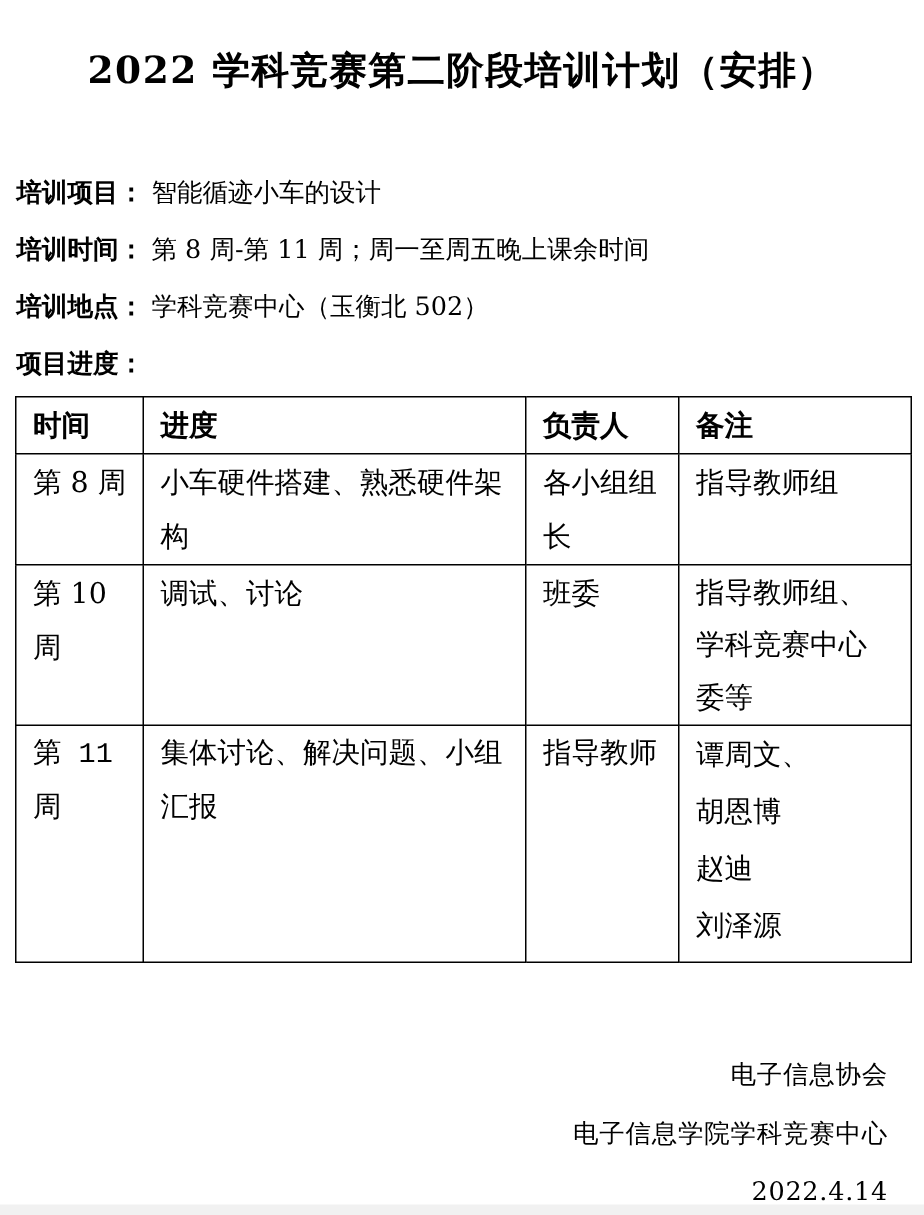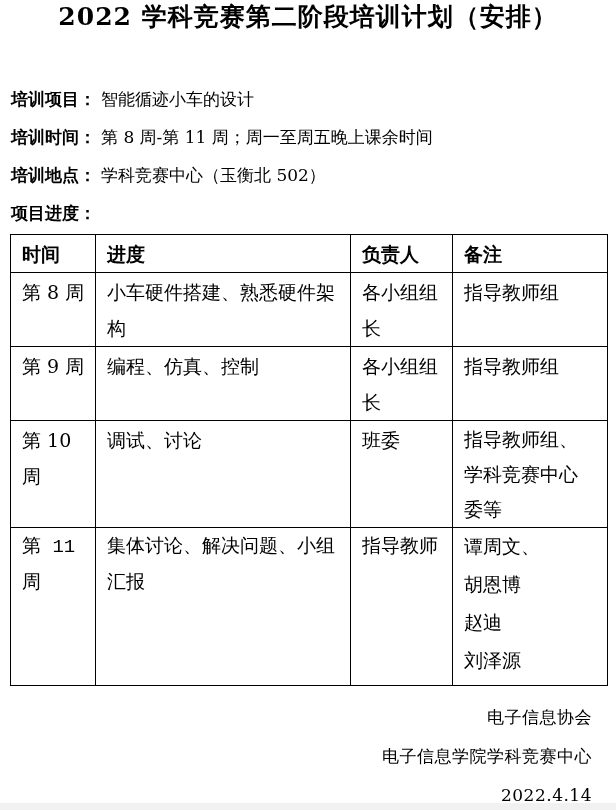--- a/index.html
+++ b/index.html
@@ -15,21 +15,21 @@
 
   .page {
     position: relative;
     width: 616px;
     height: 810px;
     background: #ffffff;
   }
 
   
   .doc-title {
-    padding-top: 0;
+    padding-top: 30px;
     text-align: center;
     font-size: 25px;
     font-weight: bold;
     letter-spacing: 1px;
     line-height: 34px;
   }
 
   
   .info-section {
     margin: 46px 0 0 11px;
@@ -144,28 +144,20 @@
 
       <tr class="r0">
         <td>第 8 周</td>
         <td>小车硬件搭建、熟悉硬件架构</td>
         <td>各小组组长</td>
         <td>
           <div class="cell-line">指导教师组</div>
         </td>
       </tr>
 
-      <tr class="r1">
-        <td>第 9 周</td>
-        <td>编程、仿真、控制</td>
-        <td>各小组组长</td>
-        <td>
-          <div class="cell-line">指导教师组</div>
-        </td>
-      </tr>
 
       <tr class="r2">
         <td>第 10 周</td>
         <td>调试、讨论</td>
         <td>班委</td>
         <td>
           <div class="cell-line">指导教师组、</div>
           <div class="cell-line">学科竞赛中心</div>
           <div class="cell-line">委等</div>
         </td>

